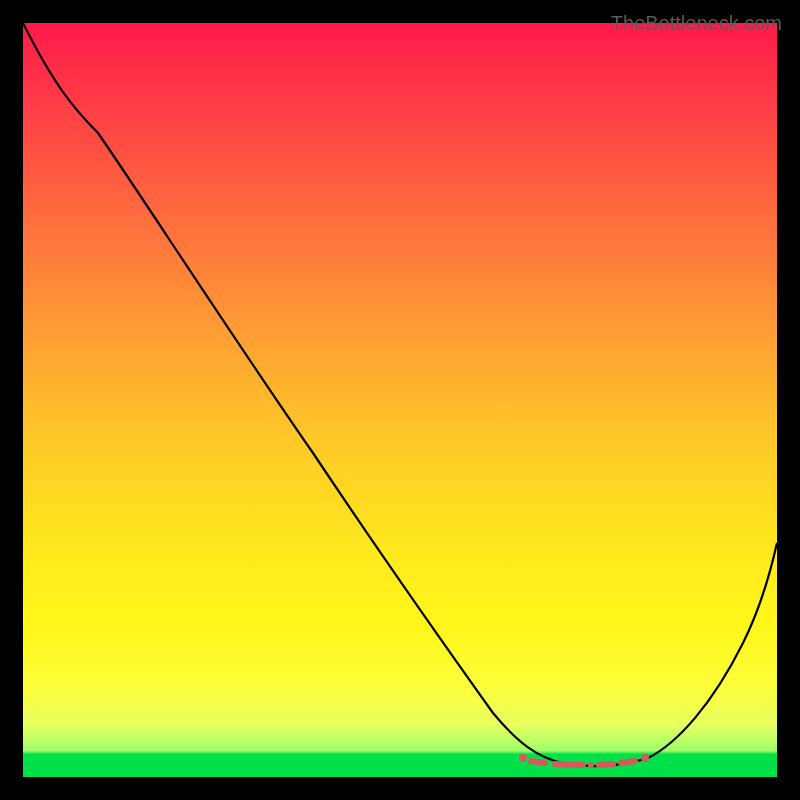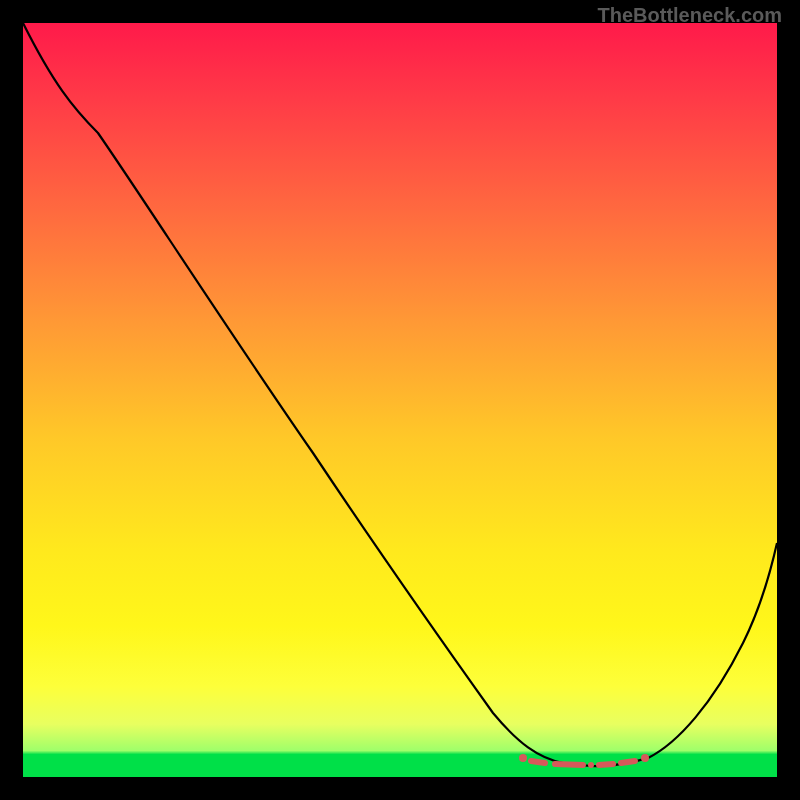--- a/index.html
+++ b/index.html
@@ -5,25 +5,25 @@
   * { margin: 0; padding: 0; box-sizing: border-box; }
   body {
     width: 800px;
     height: 800px;
     background: #000;
     position: relative;
     font-family: Arial, sans-serif;
   }
   .watermark {
     position: absolute;
-    top: 4px;
+    top: 12px;
     right: 18px;
     color: #5a5a5a;
     font-size: 20px;
-    font-weight: bold;
+    font-weight: normal;
     z-index: 10;
   }
   .plot-area {
     position: absolute;
     left: 23px;
     top: 23px;
     width: 754px;
     height: 754px;
     background: linear-gradient(to bottom,
       #ff1a4a 0%,

